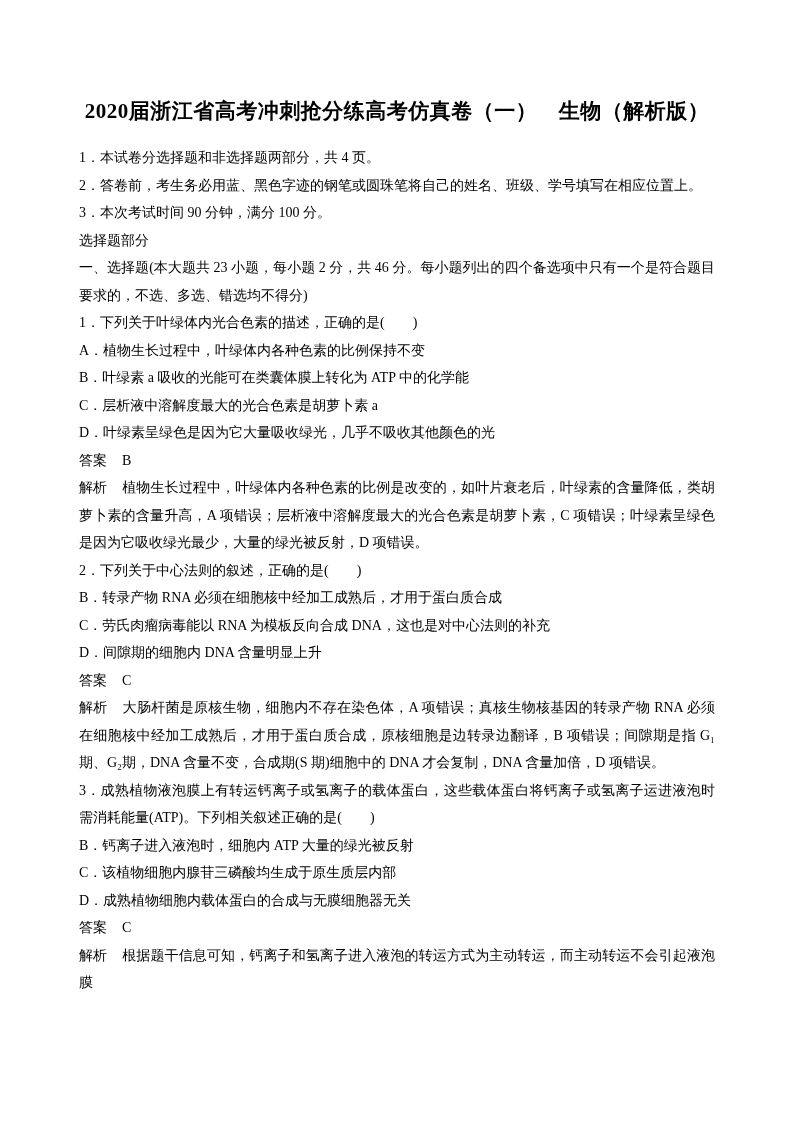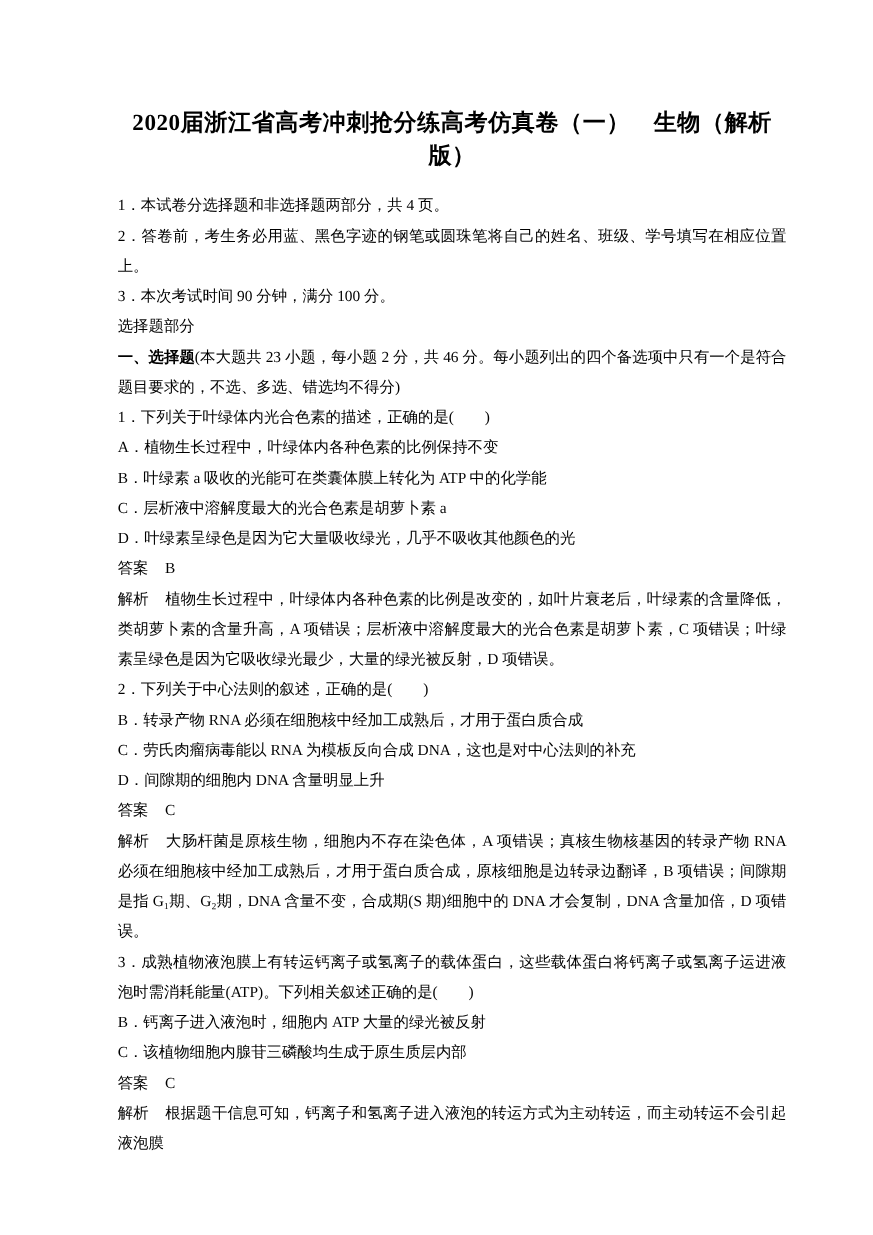--- a/index.html
+++ b/index.html
@@ -3,21 +3,21 @@
 <meta charset="utf-8">
 <style>
   html, body { margin: 0; padding: 0; background: #ffffff; }
   .page {
     position: relative;
     width: 794px;
     height: 1123px;
     margin: 0 auto;
     background: #ffffff;
     box-sizing: border-box;
-    padding: 96px 79px 0 107px;
+    padding: 96px 79px 0 79px;
     font-family: "Liberation Serif", "DejaVu Serif", serif;
     font-size: 14px;
     color: #000000;
     overflow: hidden;
   }
   .title {
     margin: 0 0 18px 0;
     text-align: center;
     font-weight: bold;
     font-size: 21px;
@@ -25,21 +25,21 @@
     letter-spacing: 0.5px;
   }
   .page p {
     margin: 0;
     line-height: 27.5px;
     text-align: justify;
     text-justify: inter-ideograph;
     word-break: break-all;
   }
   .center { text-align: center; }
-  .bold { font-weight: bold; }
+  .bold { font-weight: normal; }
   .ans-label, .ana-label { font-weight: normal; margin-right: 15px; }
 </style>
 </head>
 <body>
 
 <div class="page">
 
   <h1 class="title">2020届浙江省高考冲刺抢分练高考仿真卷（一）　生物（解析版）</h1>
 
   <p>1．本试卷分选择题和非选择题两部分，共 4 页。</p>
@@ -66,17 +66,18 @@
     <p>C．劳氏肉瘤病毒能以 RNA 为模板反向合成 DNA，这也是对中心法则的补充</p>
     <p>D．间隙期的细胞内 DNA 含量明显上升</p>
     <p><span class="ans-label">答案</span><span>C</span></p>
     <p><span class="ana-label">解析</span><span>大肠杆菌是原核生物，细胞内不存在染色体，A 项错误；真核生物核基因的转录产物 RNA 必须在细胞核中经加工成熟后，才用于蛋白质合成，原核细胞是边转录边翻译，B 项错误；间隙期是指 G₁期、G₂期，DNA 含量不变，合成期(S 期)细胞中的 DNA 才会复制，DNA 含量加倍，D 项错误。</span></p>
   </div>
 
   <div>
     <p>3．成熟植物液泡膜上有转运钙离子或氢离子的载体蛋白，这些载体蛋白将钙离子或氢离子运进液泡时需消耗能量(ATP)。下列相关叙述正确的是(　　)</p>
     <p>B．钙离子进入液泡时，细胞内 ATP 大量的绿光被反射</p>
     <p>C．该植物细胞内腺苷三磷酸均生成于原生质层内部</p>
+    <p>D．成熟植物细胞内载体蛋白的合成与无膜细胞器无关</p>
     <p><span class="ans-label">答案</span><span>C</span></p>
     <p><span class="ana-label">解析</span><span>根据题干信息可知，钙离子和氢离子进入液泡的转运方式为主动转运，而主动转运不会引起液泡膜</span></p>
   </div>
 
 </div>
 
 </body></html>

